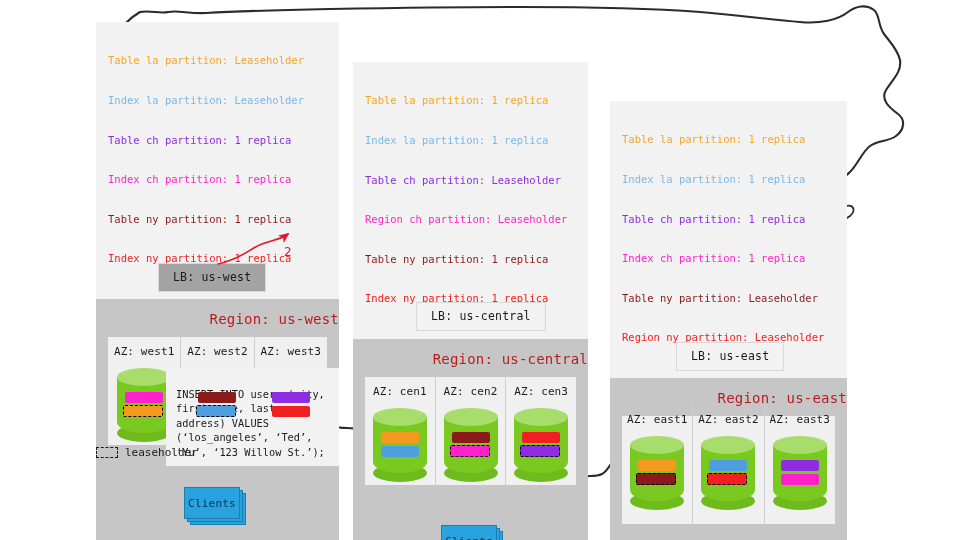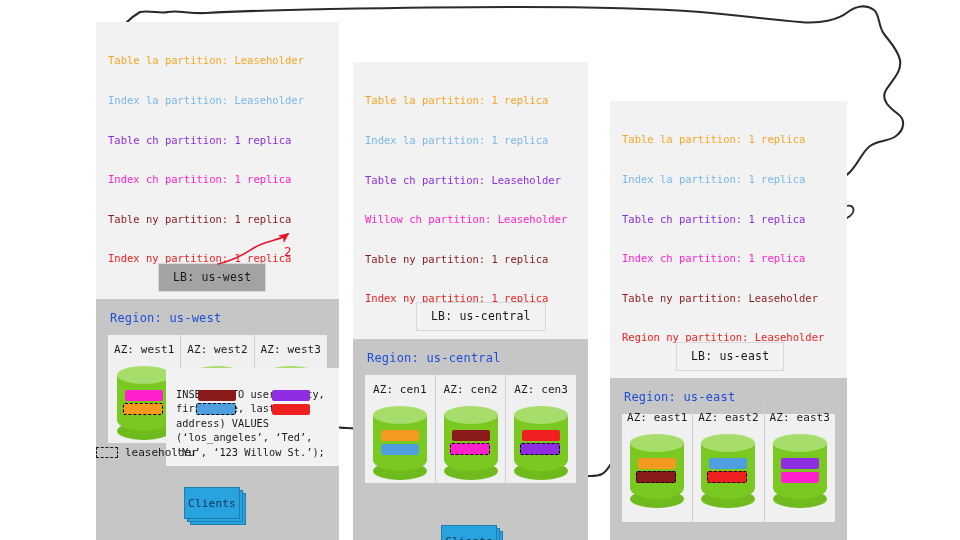--- a/index.html
+++ b/index.html
@@ -24,24 +24,25 @@
     white-space:pre;
   }
   .legend-line{display:block;white-space:pre;}
 
   .region-box{
     background:#c6c6c6;
     padding:0;
     position:relative;
   }
   .region-title{
-    font-size:12px;
-    color:#1d4ed8;
+    font-size:14px;
+    color:#b91c1c;
     padding:12px 0 10px 14px;
     letter-spacing:0.2px;
+    text-align:right;
   }
   .az-row{
     display:flex;
     background:#f0f0f0;
     margin:0 12px;
     position:relative;
   }
   .az-cell{
     flex:1 1 0;
     padding:8px 0 0 0;
@@ -255,21 +256,21 @@
   </div>
   <div class="lb-box" style="left: 158px; top: 263px; background: #a3a3a3;">
     <span>LB: us-west</span>
   </div>
 
   <div class="panel" style="left:353px;top:62px;width:235px;">
     <div class="legend-box" style="background: rgb(242, 242, 242);">
       <span class="legend-line" style="color: rgb(245, 166, 35);">Table la partition: 1 replica</span>
       <span class="legend-line" style="color: rgb(122, 184, 232);">Index la partition: 1 replica</span>
       <span class="legend-line" style="color: rgb(142, 45, 226);">Table ch partition: Leaseholder</span>
-      <span class="legend-line" style="color: rgb(255, 34, 204);">Willow ch partition: Leaseholder</span>
+      <span class="legend-line" style="color: rgb(255, 34, 204);">Region ch partition: Leaseholder</span>
       <span class="legend-line" style="color: rgb(139, 26, 26);">Table ny partition: 1 replica</span>
       <span class="legend-line" style="color: rgb(240, 32, 32);">Index ny partition: 1 replica</span>
     </div>
     <div class="region-box" style="height: 243px; background: rgb(198, 198, 198);">
       <div class="region-title">Region: us-central</div>
       <div class="az-row" style="height: 108px; background: rgb(240, 240, 240);">
         <div class="az-cell">
           <span class="az-label">AZ: cen1</span>
           <div class="cyl">
             <div class="cyl-bot"></div>

